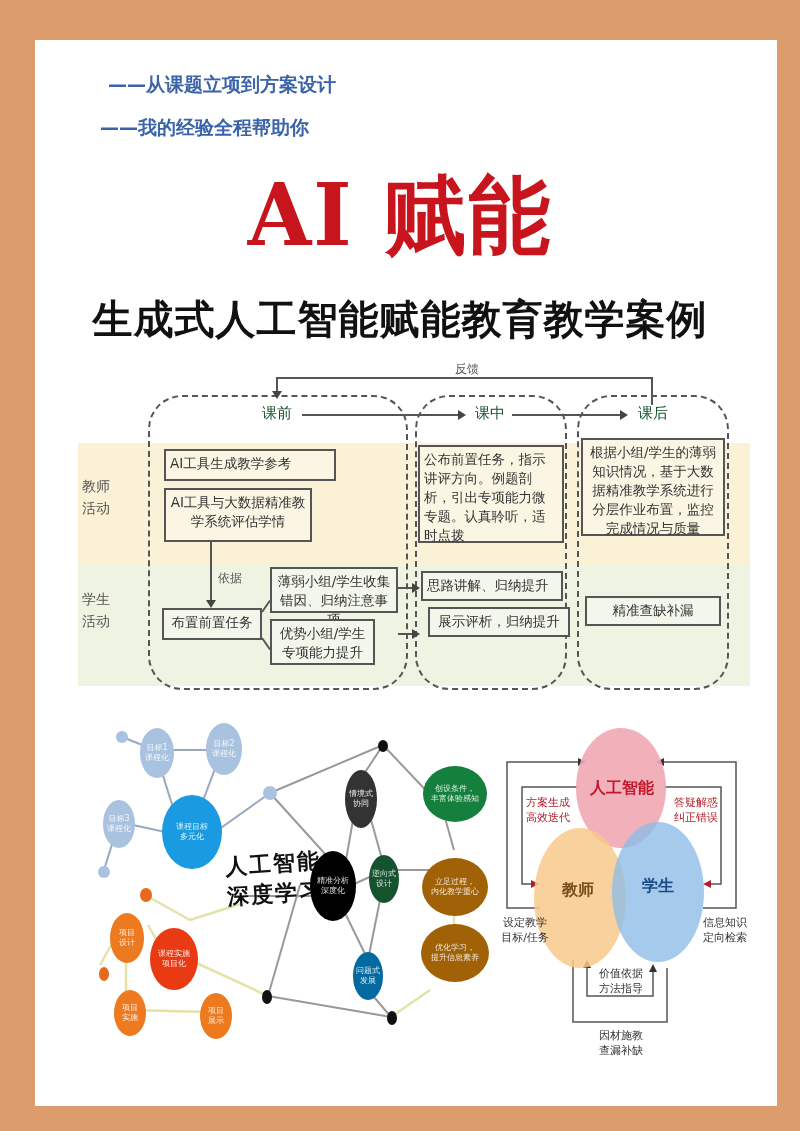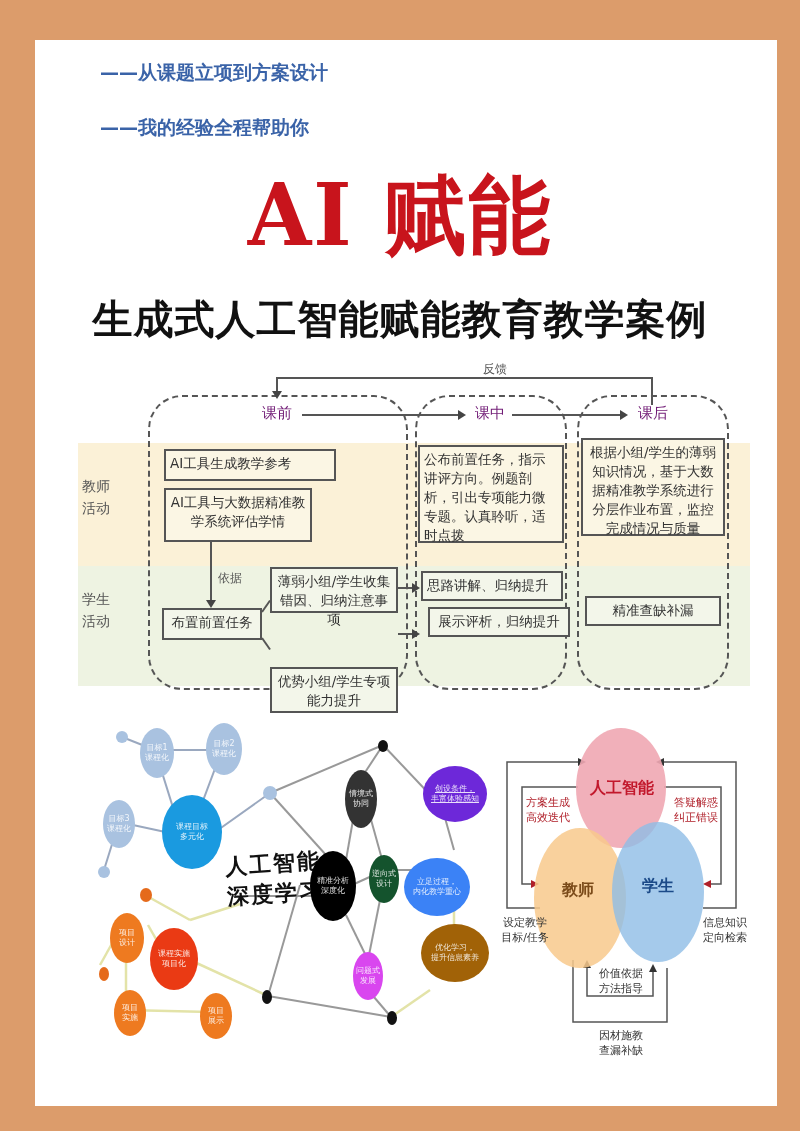--- a/index.html
+++ b/index.html
@@ -1,31 +1,31 @@
 <!DOCTYPE html>
 <html><head>
 <meta charset="utf-8">
 <style>
   * { box-sizing: border-box; margin: 0; padding: 0; }
   html, body { width: 800px; height: 1131px; overflow: hidden; }
   body { background: #dc9c6b; position: relative; font-family: "DejaVu Sans", "Liberation Sans", sans-serif; }
   .card { position: absolute; left: 35px; top: 40px; width: 742px; height: 1066px; background: #ffffff; }
   .sub { position: absolute; left: 100px; font-size: 19px; font-weight: bold; color: #3a63a8; letter-spacing: 0px; white-space: nowrap; }
-  .sub1 { top: 60px; }
+  .sub1 { top: 72px; margin-left: 8px; }
   .sub2 { top: 115px; }
   .main-title { position: absolute; left: 0; width: 800px; top: 170px; text-align: center; font-family: "DejaVu Serif", "Liberation Serif", serif; font-weight: bold; font-size: 82px; color: #c8141c; letter-spacing: 2px; line-height: 90px; transform: scaleY(1.05); }
   .headline { position: absolute; left: 0; width: 800px; top: 292px; text-align: center; font-weight: bold; font-size: 40px; color: #111; letter-spacing: 1px; white-space: nowrap; }
 
   
   .flow { position: absolute; left: 0; top: 355px; width: 800px; height: 340px; }
   .band-t { position: absolute; left: 78px; top: 88px; width: 672px; height: 123px; background: #fbf1d7; }
   .band-s { position: absolute; left: 78px; top: 211px; width: 672px; height: 120px; background: #eef3e2; }
   .rowlab { position: absolute; font-size: 14px; color: #555; line-height: 22px; width: 40px; }
   .dash { position: absolute; border: 2px dashed #555; border-radius: 34px; }
-  .phase { position: absolute; font-size: 15px; color: #701a75; background: transparent; }
+  .phase { position: absolute; font-size: 15px; color: #14532d; background: transparent; }
   .box { position: absolute; border: 2px solid #555; background: #fbf6e4; font-size: 13.5px; color: #333; text-align: center; line-height: 19px; padding: 3px 4px; }
   .box.s { background: #f3f6ea; }
   .line { position: absolute; background: #555; }
   .arr { position: absolute; width: 0; height: 0; border-top: 5px solid transparent; border-bottom: 5px solid transparent; border-left: 8px solid #444; }
   .arr-d { position: absolute; width: 0; height: 0; border-left: 5px solid transparent; border-right: 5px solid transparent; border-top: 8px solid #444; }
   .small { font-size: 12px; color: #555; position: absolute; }
 
   
   .node { position: absolute; border-radius: 50%; display: flex; align-items: center; justify-content: center; text-align: center; font-size: 8px; line-height: 10px; color: rgba(255,255,255,0.85); }
   .ai-deep { position: absolute; left: 226px; top: 848px; font-size: 22px; font-weight: bold; color: #111; line-height: 30px; font-family: "DejaVu Serif", serif; letter-spacing: 2px; transform: rotate(-4deg); }
@@ -53,21 +53,21 @@
 活动</div>
 
   <div class="dash" style="left:148px; top:40px; width:260px; height:295px;"></div>
   <div class="dash" style="left:415px; top:40px; width:152px; height:295px;"></div>
   <div class="dash" style="left:577px; top:40px; width:152px; height:295px;"></div>
 
   <div class="line" style="left:276px; top:22px; width:377px; height:2px;"></div>
   <div class="line" style="left:276px; top:22px; width:2px; height:16px;"></div>
   <div class="line" style="left:651px; top:22px; width:2px; height:28px;"></div>
   <div class="arr-d" style="left:272px; top:36px;"></div>
-  <div class="small" style="left:455px; top:6px;margin-left:28px;">反馈</div>
+  <div class="small" style="left:455px; top:6px;">反馈</div>
 
   <div class="phase" style="left:262px; top:49px;">课前</div>
   <div class="line" style="left:302px; top:59px; width:158px; height:2px;"></div>
   <div class="arr" style="left:458px; top:55px;"></div>
   <div class="phase" style="left:475px; top:49px;">课中</div>
   <div class="line" style="left:512px; top:59px; width:110px; height:2px;"></div>
   <div class="arr" style="left:620px; top:55px;"></div>
   <div class="phase" style="left:638px; top:49px;">课后</div>
 
   <div class="box" style="left:164px; top:94px; width:172px; height:32px; text-align:left;">AI工具生成教学参考</div>
@@ -76,21 +76,21 @@
   <div class="box" style="left:581px; top:83px; width:144px; height:98px;">根据小组/学生的薄弱知识情况，基于大数据精准教学系统进行分层作业布置，监控完成情况与质量</div>
 
   <div class="line" style="left:210px; top:187px; width:2px; height:62px;"></div>
   <div class="arr-d" style="left:206px; top:245px;"></div>
   <div class="small" style="left:218px; top:215px;">依据</div>
 
   <div class="box s" style="left:162px; top:253px; width:100px; height:32px;">布置前置任务</div>
   <div class="line" style="left:262px; top:256px; width:14px; height:2px; transform:rotate(-55deg); transform-origin:left;"></div>
   <div class="line" style="left:262px; top:282px; width:14px; height:2px; transform:rotate(55deg); transform-origin:left;"></div>
   <div class="box s" style="left:270px; top:212px; width:128px; height:46px;">薄弱小组/学生收集错因、归纳注意事项</div>
-  <div class="box s" style="left:270px; top:264px; width:128px; height:46px;margin-top:48px;">优势小组/学生专项能力提升</div>
+  <div class="box s" style="left:270px; top:264px; width:105px; height:46px;">优势小组/学生专项能力提升</div>
 
   <div class="line" style="left:398px; top:232px; width:16px; height:2px;"></div>
   <div class="arr" style="left:412px; top:228px;"></div>
   <div class="line" style="left:398px; top:278px; width:16px; height:2px;"></div>
   <div class="arr" style="left:412px; top:274px;"></div>
 
   <div class="box s" style="left:421px; top:216px; width:142px; height:30px; text-align:left;">思路讲解、归纳提升</div>
   <div class="box s" style="left:421px; top:252px; width:142px; height:30px; text-align:center;margin-left:7px;">展示评析，归纳提升</div>
   <div class="box s" style="left:585px; top:241px; width:136px; height:30px;">精准查缺补漏</div>
 </div>
@@ -161,28 +161,28 @@
 <div class="ai-deep" style="white-space:pre-line;">人工智能
 深度学习</div>
 
 <div class="node" style="left: 378px; top: 740px; width: 10px; height: 12px; background: rgb(17, 17, 17); white-space: pre-line;"></div>
 <div class="node" style="left: 345px; top: 770px; width: 32px; height: 58px; background: rgb(51, 51, 51); white-space: pre-line;">情境式
 协同</div>
 <div class="node" style="left: 310px; top: 851px; width: 46px; height: 70px; background: rgb(0, 0, 0); white-space: pre-line;">精准分析
 深度化</div>
 <div class="node" style="left: 369px; top: 855px; width: 30px; height: 48px; background: #14532d; white-space: pre-line;">逆向式
 设计</div>
-<div class="node" style="left: 353px; top: 952px; width: 30px; height: 48px; background: #d946ef; white-space: pre-line;">问题式
+<div class="node" style="left: 353px; top: 952px; width: 30px; height: 48px; background: #0369a1; white-space: pre-line;">问题式
 发展</div>
 <div class="node" style="left: 387px; top: 1011px; width: 10px; height: 14px; background: rgb(17, 17, 17); white-space: pre-line;"></div>
 <div class="node" style="left: 262px; top: 990px; width: 10px; height: 14px; background: rgb(17, 17, 17); white-space: pre-line;"></div>
 
-<div class="node" style="left: 423px; top: 766px; width: 64px; height: 56px; background: #6d28d9; white-space: pre-line; text-decoration: underline;">创设条件，
+<div class="node" style="left: 423px; top: 766px; width: 64px; height: 56px; background: #15803d; white-space: pre-line;">创设条件，
 丰富体验感知</div>
-<div class="node" style="left: 404px; top: 858px; width: 66px; height: 58px; background: #3b82f6; white-space: pre-line;">立足过程，
+<div class="node" style="left: 422px; top: 858px; width: 66px; height: 58px; background: #a16207; white-space: pre-line;">立足过程，
 内化教学重心</div>
 <div class="node" style="left: 421px; top: 924px; width: 68px; height: 58px; background: #a16207; white-space: pre-line;">优化学习，
 提升信息素养</div>
 
 <svg style="position:absolute; left:0; top:0;" width="800" height="1131">
   <g stroke="#555" stroke-width="1.5" fill="none">
     <polyline points="578,762 507,762 507,908 540,908"></polyline>
     <polyline points="664,762 736,762 736,908 703,908"></polyline>
     <polyline points="578,787 522,787 522,884 536,884"></polyline>
     <polyline points="664,787 721,787 721,884 706,884"></polyline>

